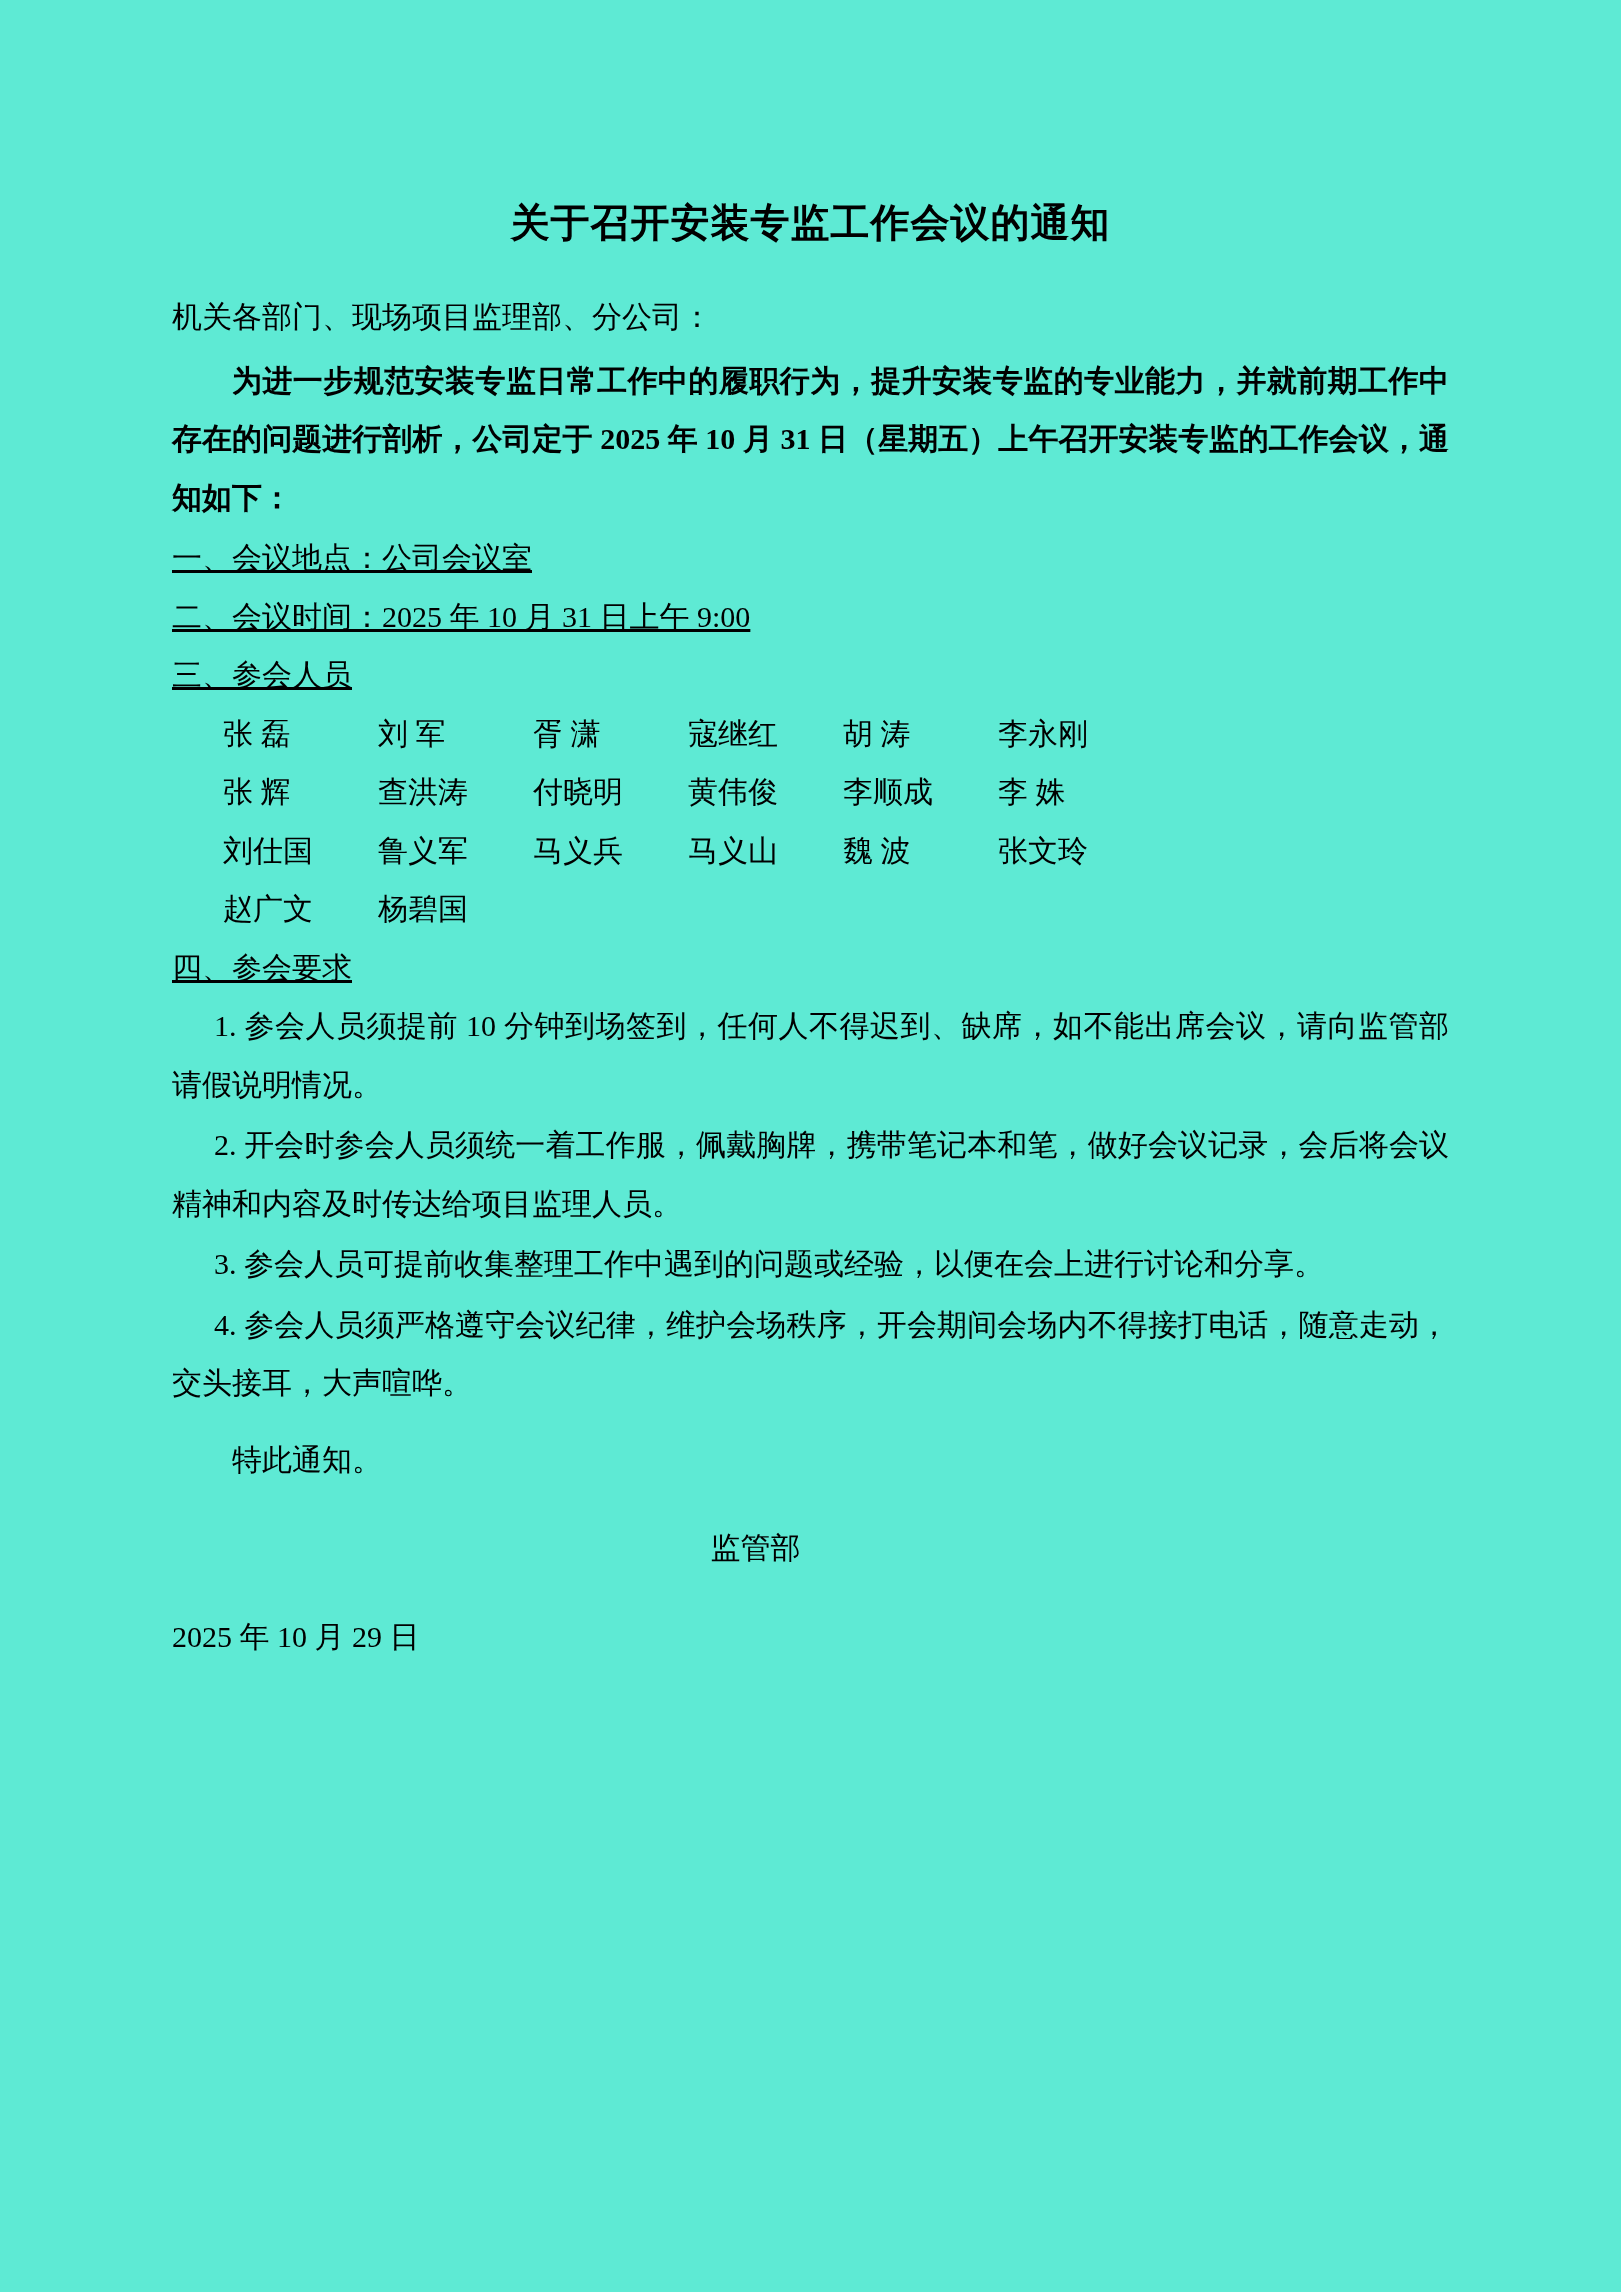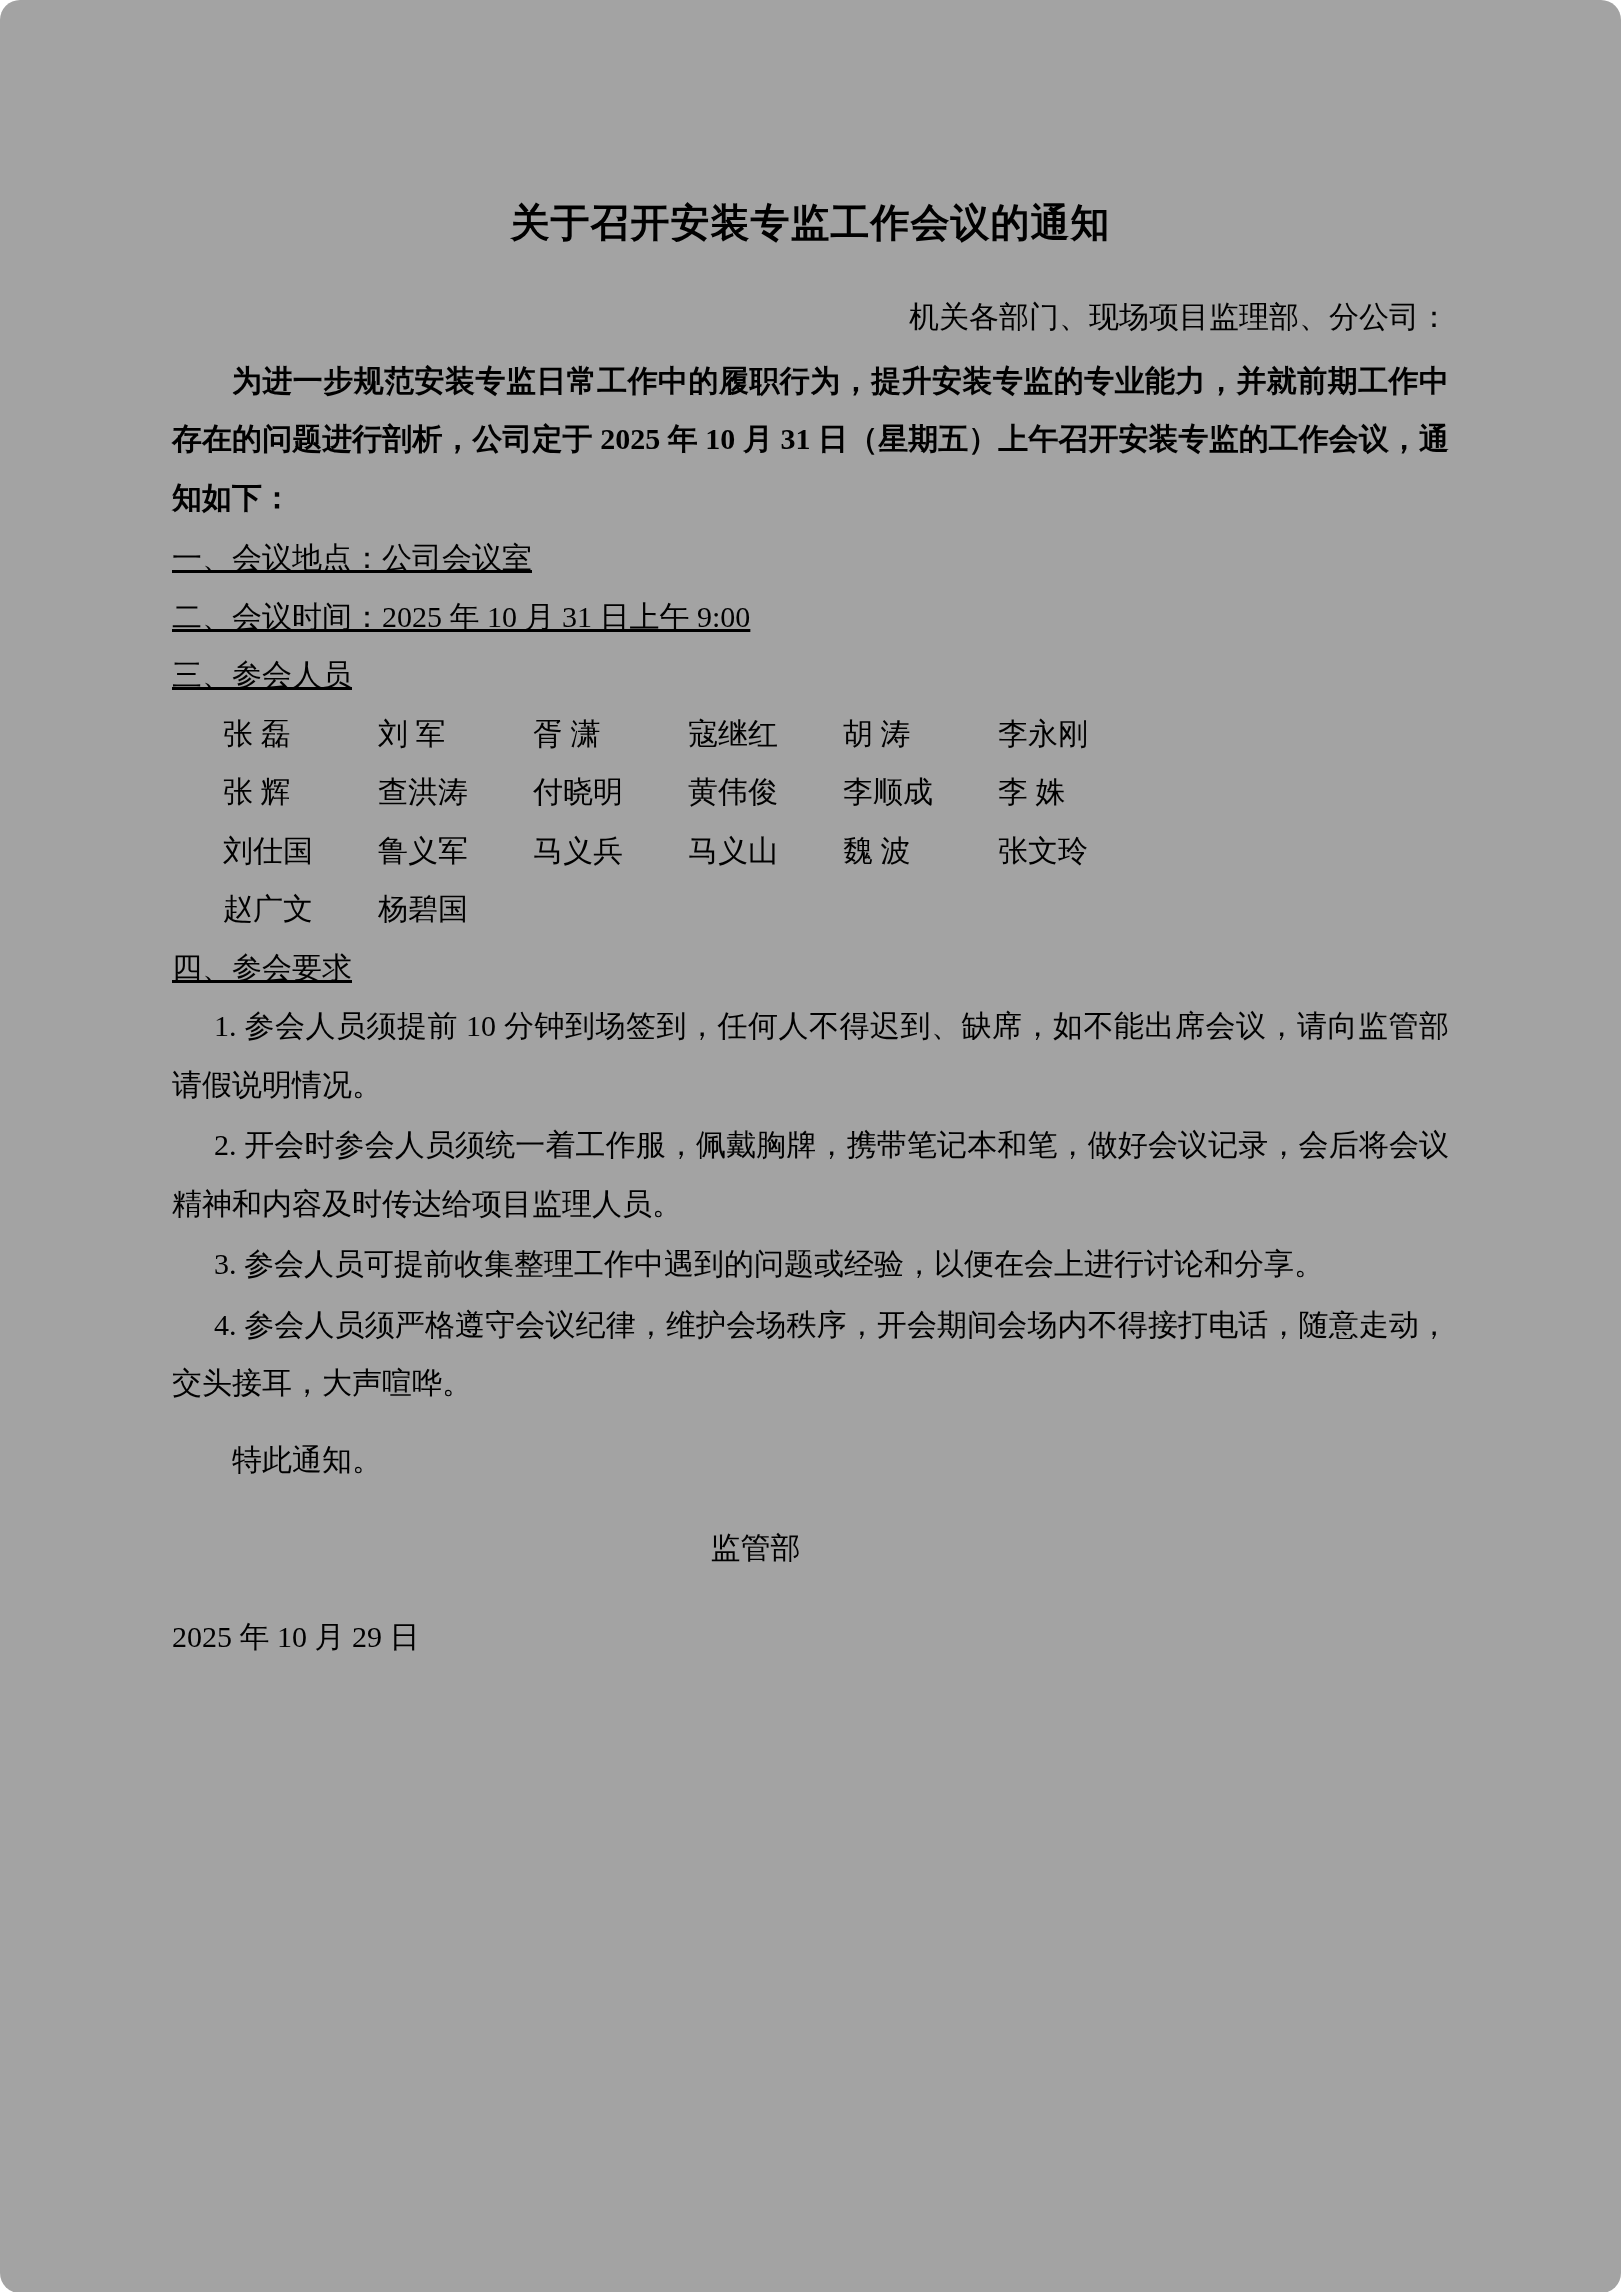--- a/index.html
+++ b/index.html
@@ -12,37 +12,35 @@
     height: 2293px;
     font-family: "Liberation Serif", "DejaVu Serif", serif;
     color: #000000;
     overflow: hidden;
   }
   .page {
     box-sizing: border-box;
     width: 1621px;
     height: 2293px;
     padding: 147px 172px 98px 172px;
-    background: #a3a3a3;
-    border-radius: 20px;
+    background: #5eead4;
   }
   .doc-title {
     text-align: center;
     font-family: "DejaVu Sans", "Liberation Sans", sans-serif;
     font-weight: bold;
     font-size: 39px;
     letter-spacing: 1px;
     margin: 49px 0 37px 0;
     line-height: 1.4;
   }
   .addressee {
     font-size: 30px;
     line-height: 1.95;
     margin-bottom: 5.9px;
-    text-align: right;
   }
   .para {
     font-size: 30px;
     line-height: 1.95;
     text-indent: 2em;
     text-align: justify;
     margin: 0 0 2px 0;
     font-weight: bold;
   }
   .section-head {

